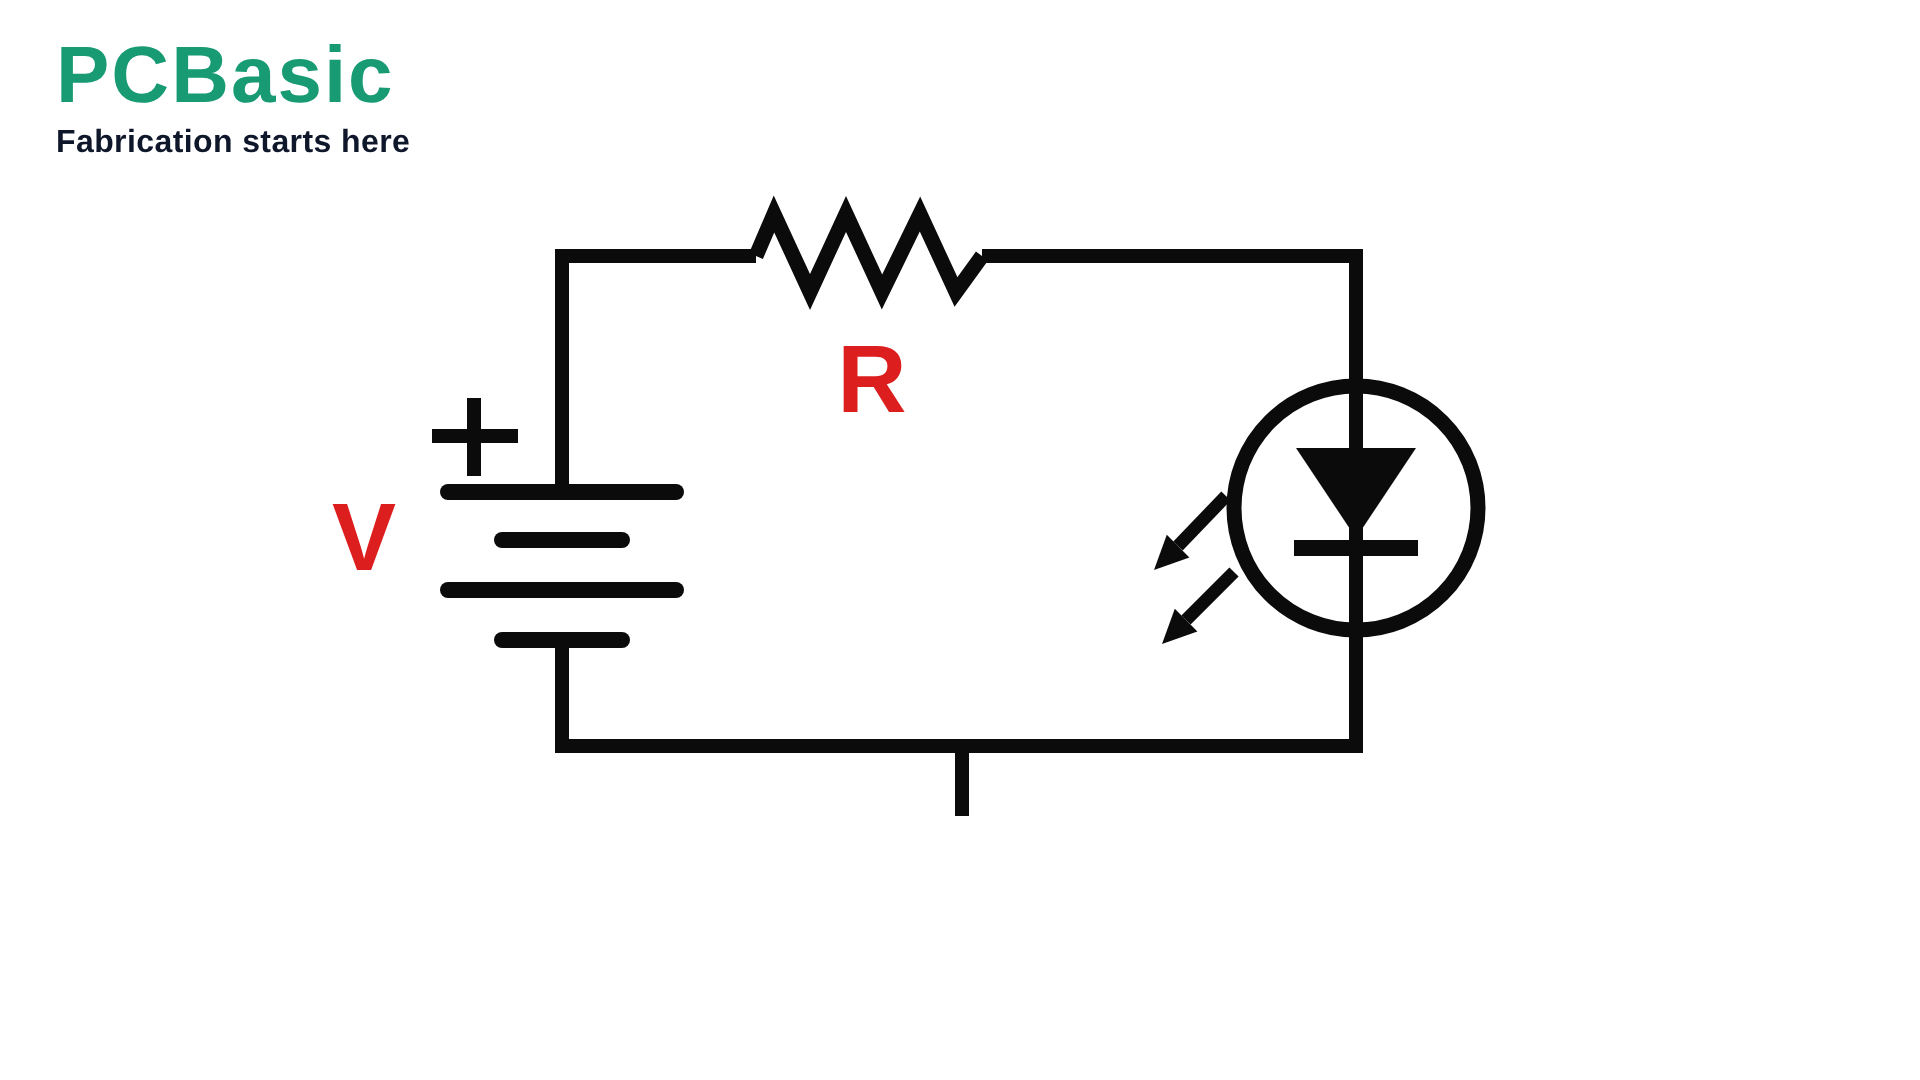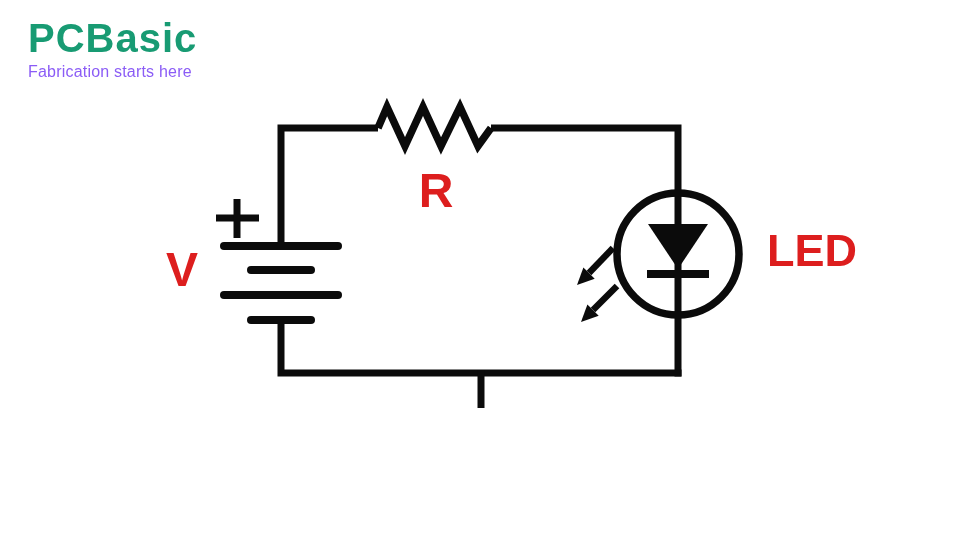--- a/index.html
+++ b/index.html
@@ -7,21 +7,21 @@
     position:relative;width:960px;height:408px;background:#ffffff;overflow:hidden;
     font-family:"Liberation Sans", sans-serif;
   }
   .schematic-svg{position:absolute;left:0;top:0;}
   .logo{position:absolute;left:28px;top:18px;line-height:1;}
   .brand{
     font-size:40px;font-weight:800;letter-spacing:1px;color:#189B73;
     font-family:"Liberation Sans", sans-serif;
   }
   .tagline{
-    margin-top:6px;font-size:16px;font-weight:400;color:#8b5cf6;letter-spacing:0.2px;
+    margin-top:6px;font-size:16px;font-weight:700;color:#0f172a;letter-spacing:0.2px;
   }
   .lbl{
     position:absolute;color:#DD1E1E;font-weight:700;line-height:1;
     transform:translate(-50%,-50%);white-space:nowrap;
   }
   .lbl-v   {left:182px;top:270px;font-size:48px;}
   .lbl-r   {left:436px;top:191px;font-size:48px;}
   .lbl-led {left:812px;top:250px;font-size:45px;}
   .lbl-gnd {left:610px;top:431px;font-size:44px;}
 </style>
@@ -74,15 +74,14 @@
     <g stroke="#0B0B0B" fill="none">
       <path d="M481 370 L481 411" stroke-width="7"></path>
       <path d="M429 414 L531 414" stroke-width="8" stroke-linecap="round"></path>
       <path d="M450 431 L511 431" stroke-width="8" stroke-linecap="round"></path>
       <path d="M468 446 L494 446" stroke-width="7" stroke-linecap="round"></path>
     </g>
   </svg>
 
   <div class="lbl lbl-v">V</div>
   <div class="lbl lbl-r">R</div>
-  <div class="lbl lbl-led">LED</div>
 
 </div>
 
 </body></html>

